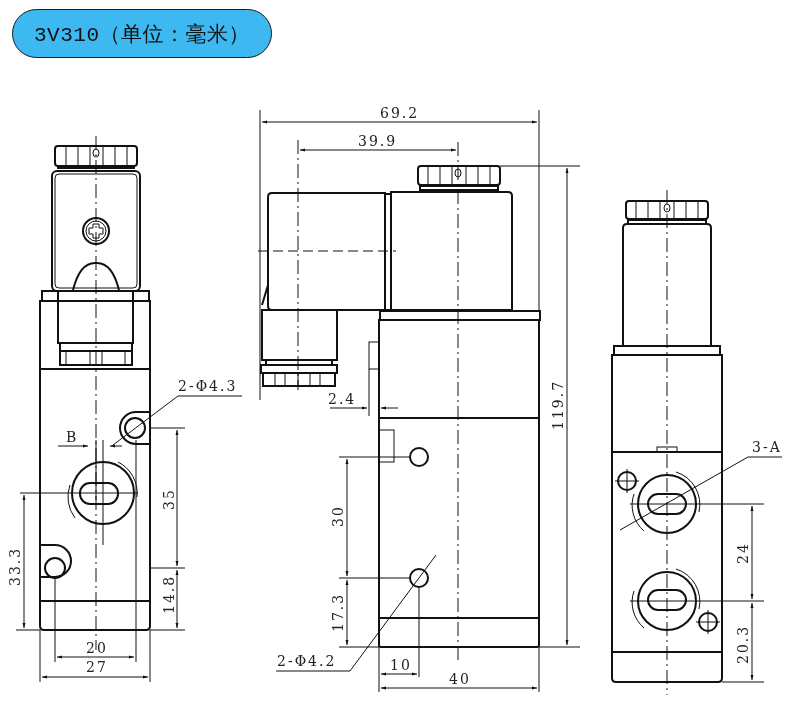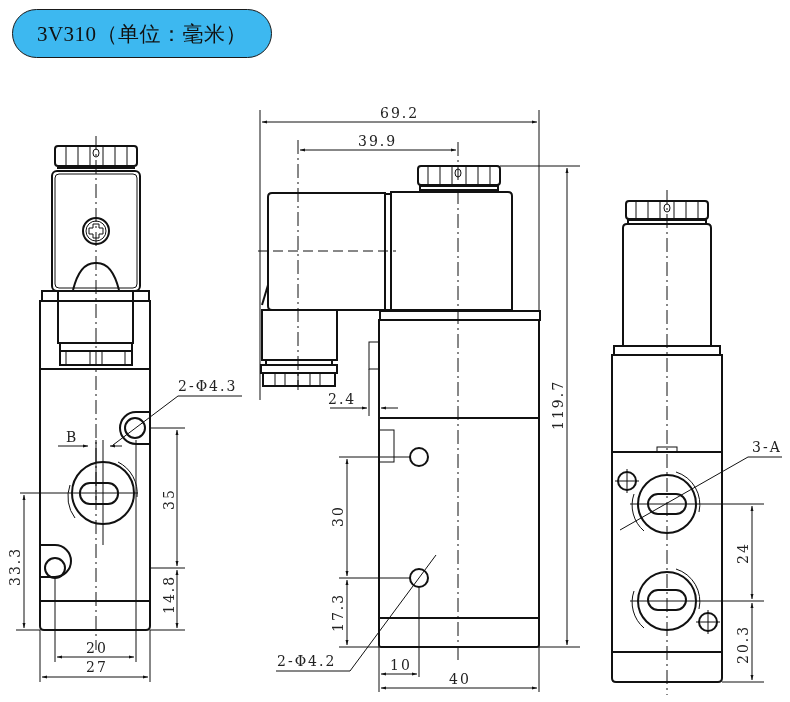--- a/index.html
+++ b/index.html
@@ -1,21 +1,21 @@
 <!DOCTYPE html>
 <html><head>
 <meta charset="utf-8">
 <style>
   html, body { margin:0; padding:0; background:#ffffff; }
   body { width:790px; height:702px; position:relative; overflow:hidden; font-family:"DejaVu Sans", sans-serif; }
   .title-badge {
     position:absolute; left:12px; top:9px; width:260px; height:49px;
     background:#3db8f0; border:1.5px solid #1a1a1a; border-radius:25px;
     box-sizing:border-box; display:flex; align-items:center; justify-content:center;
-    font-family:Liberation Serif, serif; font-size:21px; color:#111; letter-spacing:0.5px;
+    font-family:Liberation Mono, monospace; font-size:21px; color:#111; letter-spacing:0.5px;
   }
   svg.drawing { position:absolute; left:0; top:0; }
   .ln { stroke:#111; stroke-width:2; fill:none; }
   .thin { stroke:#111; stroke-width:1; fill:none; }
   .center { stroke:#111; stroke-width:1; fill:none; stroke-dasharray:14 4 2 4; }
   .dash { stroke:#111; stroke-width:1; fill:none; stroke-dasharray:10 5; }
   .dimtxt { font-family:"DejaVu Serif", serif; font-size:14px; fill:#222; letter-spacing:2px; }
   .arrow { fill:#111; }
 </style>
 </head>

